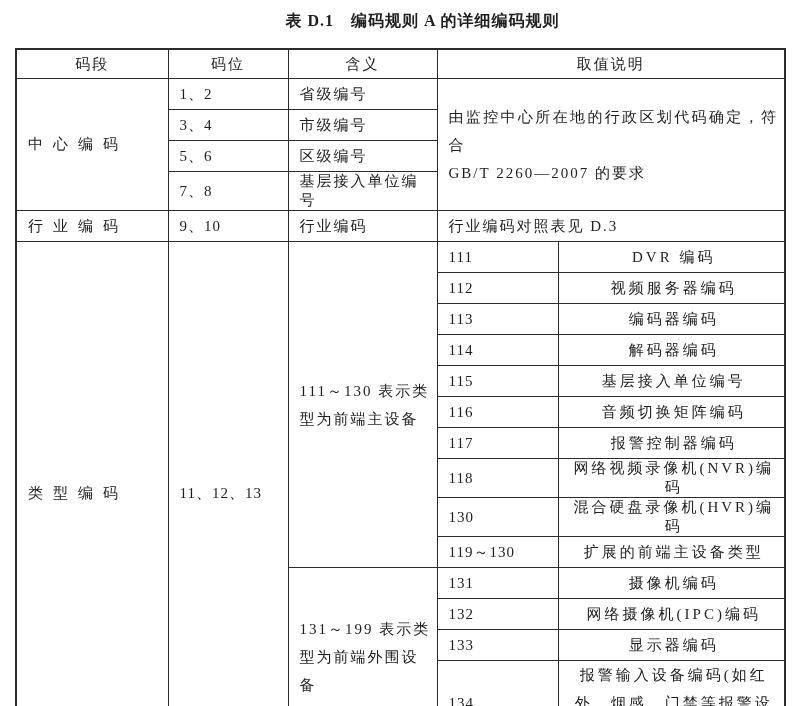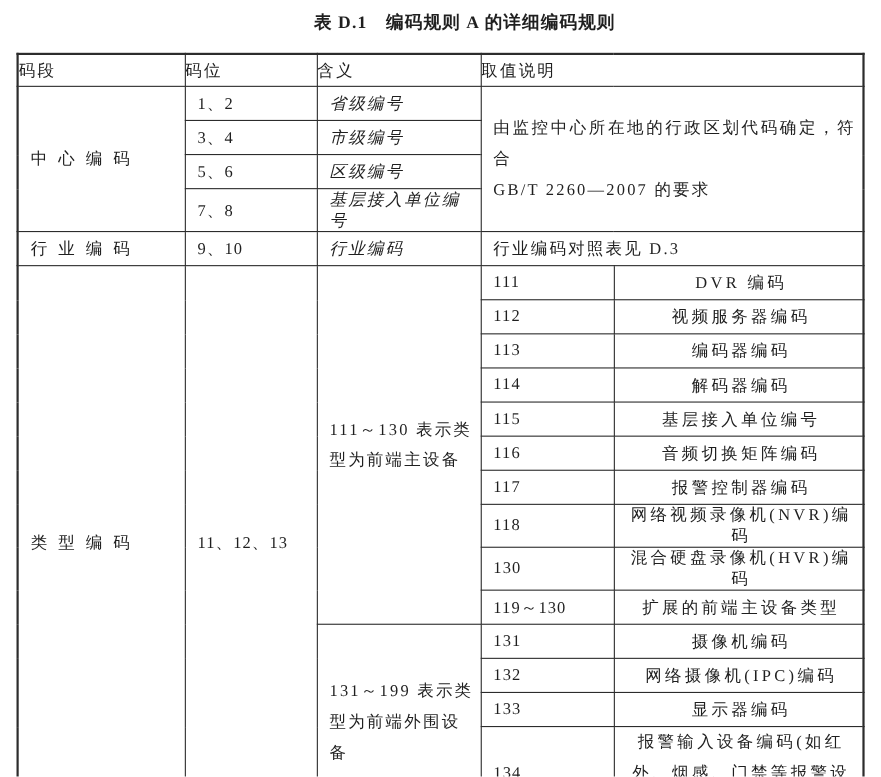--- a/index.html
+++ b/index.html
@@ -32,28 +32,28 @@
   table.rules th, table.rules td {
     border: 1px solid #2c2c2c;
     font-size: 15px;
     font-weight: normal;
     height: 30px;
     padding: 0 6px 0 11px;
     vertical-align: middle;
     overflow: hidden;
   }
   table.rules th {
-    text-align: left;
+    text-align: center;
     padding: 0;
     height: 28px;
     letter-spacing: 2px;
   }
   td.seg-label { letter-spacing: 10px; }
   td.digits    { letter-spacing: 1px; font-size: 14.5px; }
-  td.meaning   { letter-spacing: 2px; font-style: italic; }
+  td.meaning   { letter-spacing: 2px; }
   td.code      { letter-spacing: 1px; font-size: 14.5px; }
   td.desc      { letter-spacing: 3px; text-align: center; }
   td.value     { letter-spacing: 2px; padding-left: 13px; }
   .ml { line-height: 28px; }
   .just-line { text-align-last: justify; text-align: justify; }
   td.group-meaning { letter-spacing: 2px; line-height: 28px; }
   tr.tall td { height: 60px; }
 </style>
 </head>
 <body>

